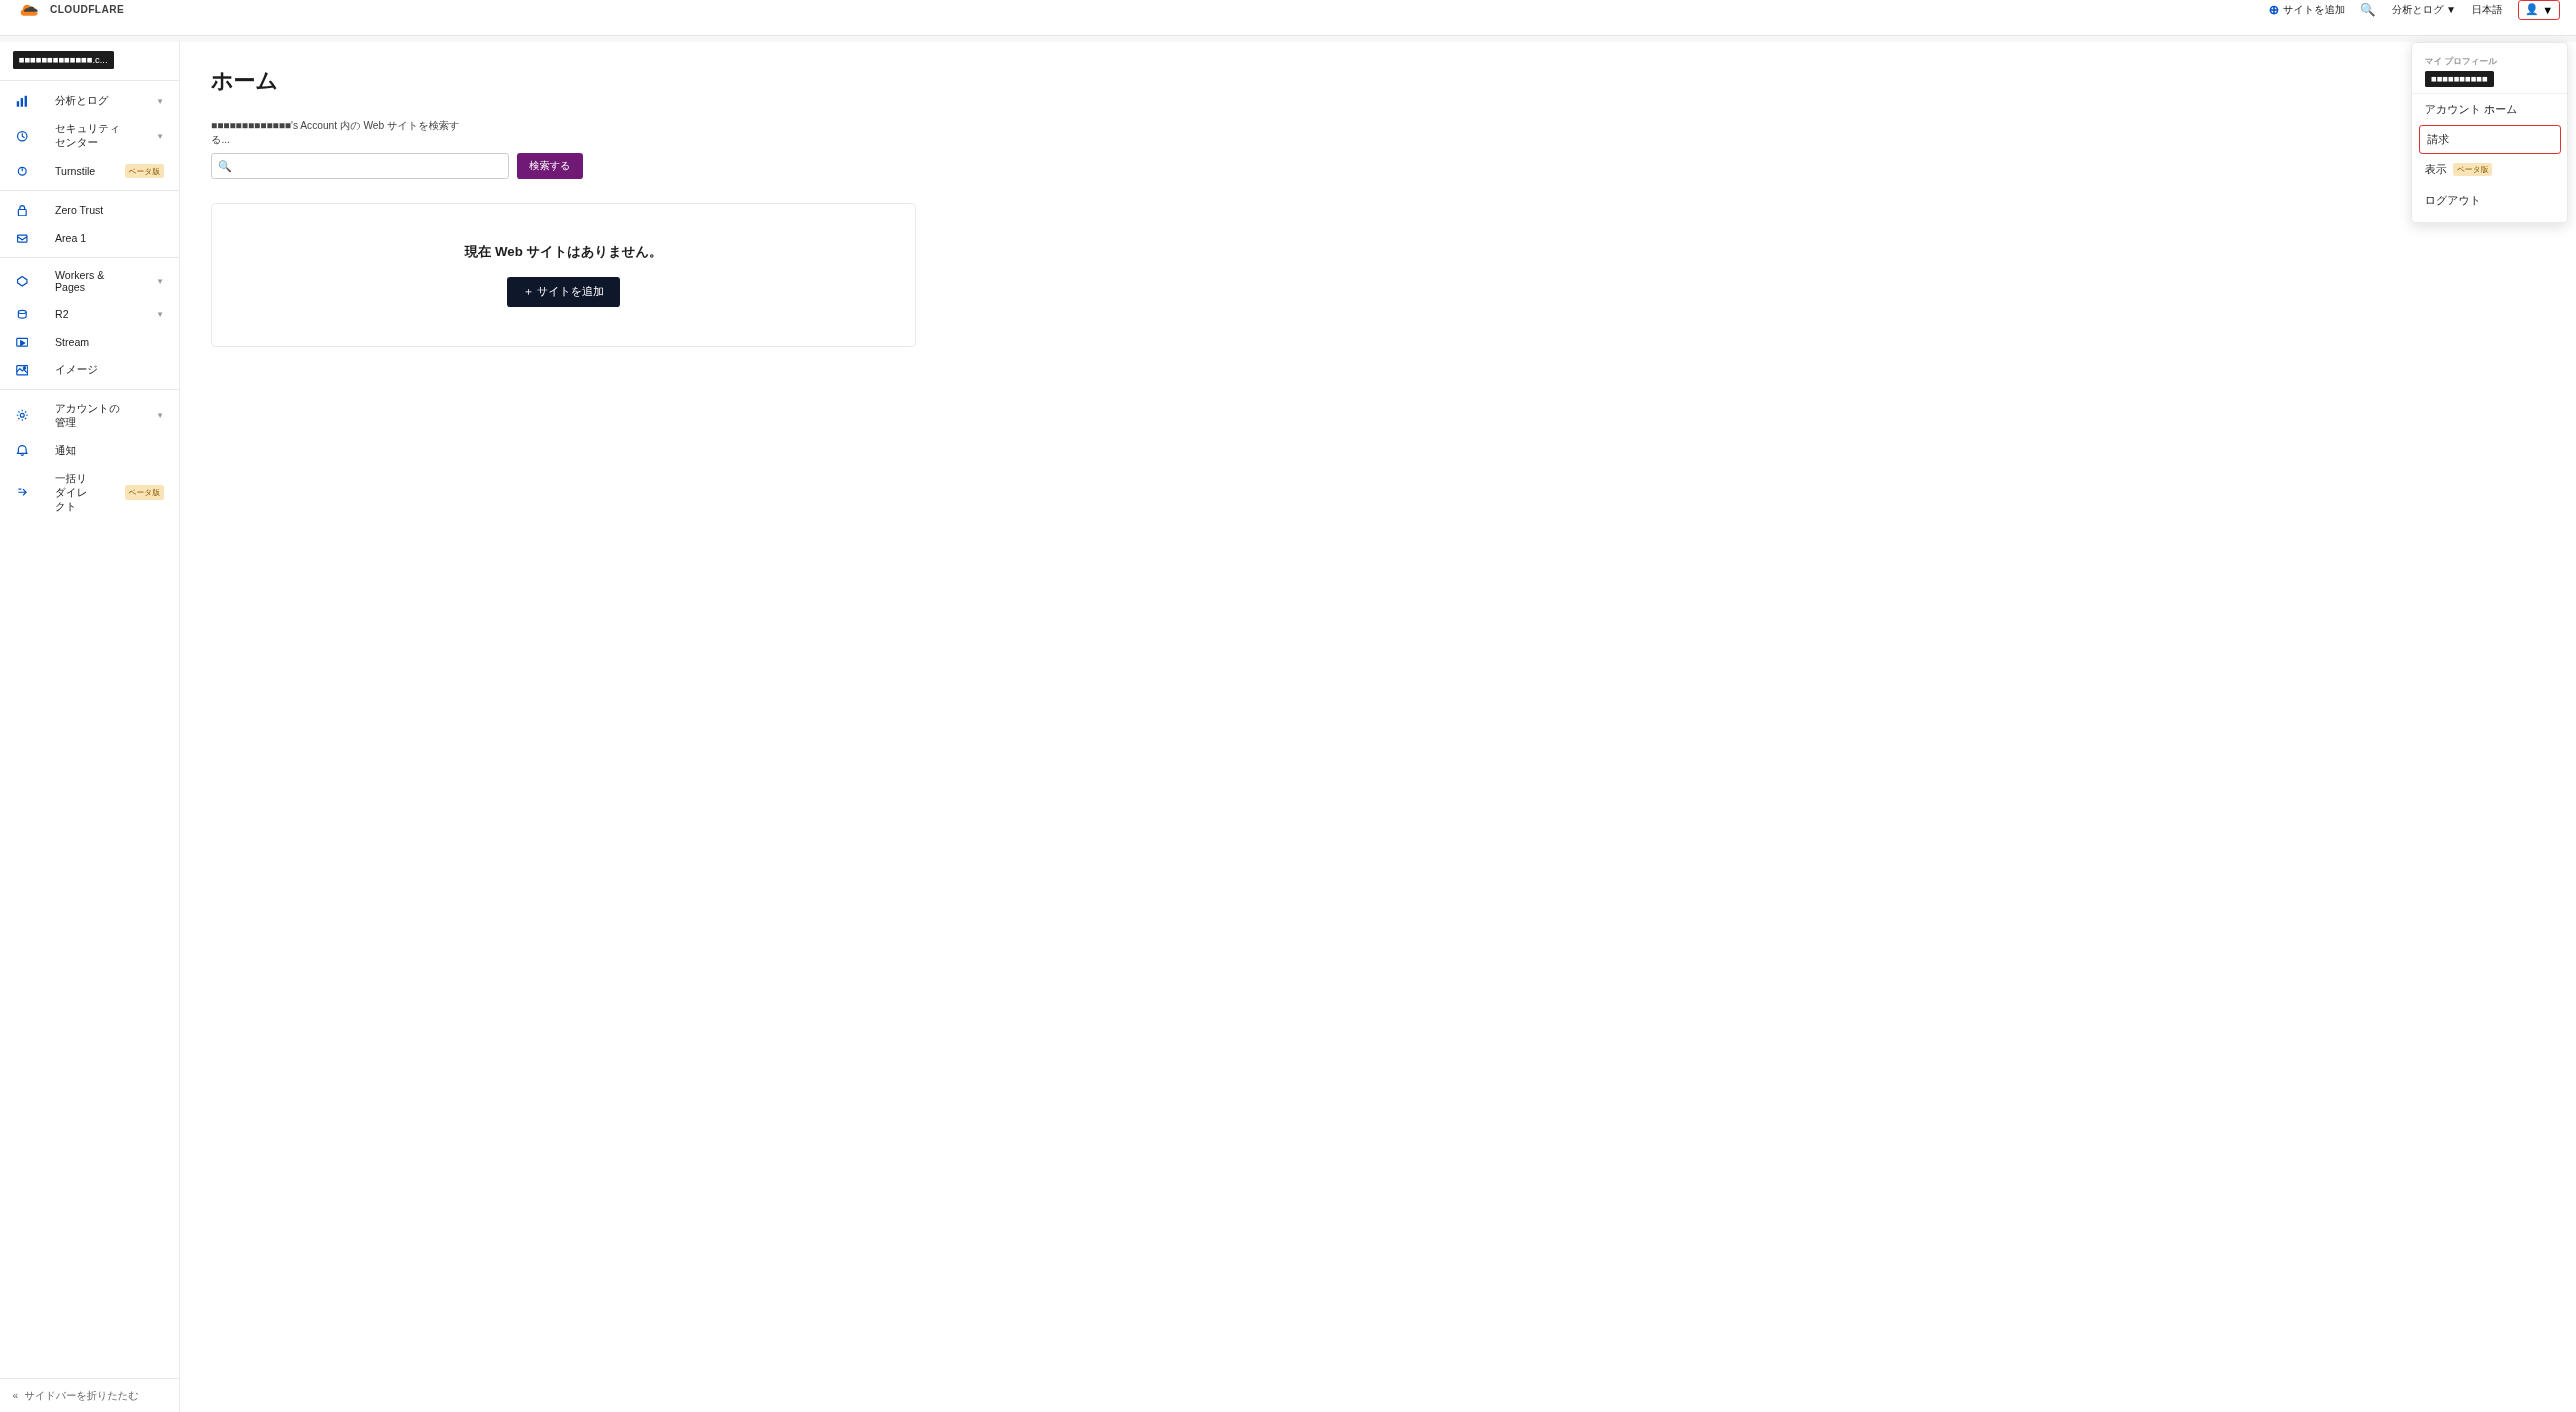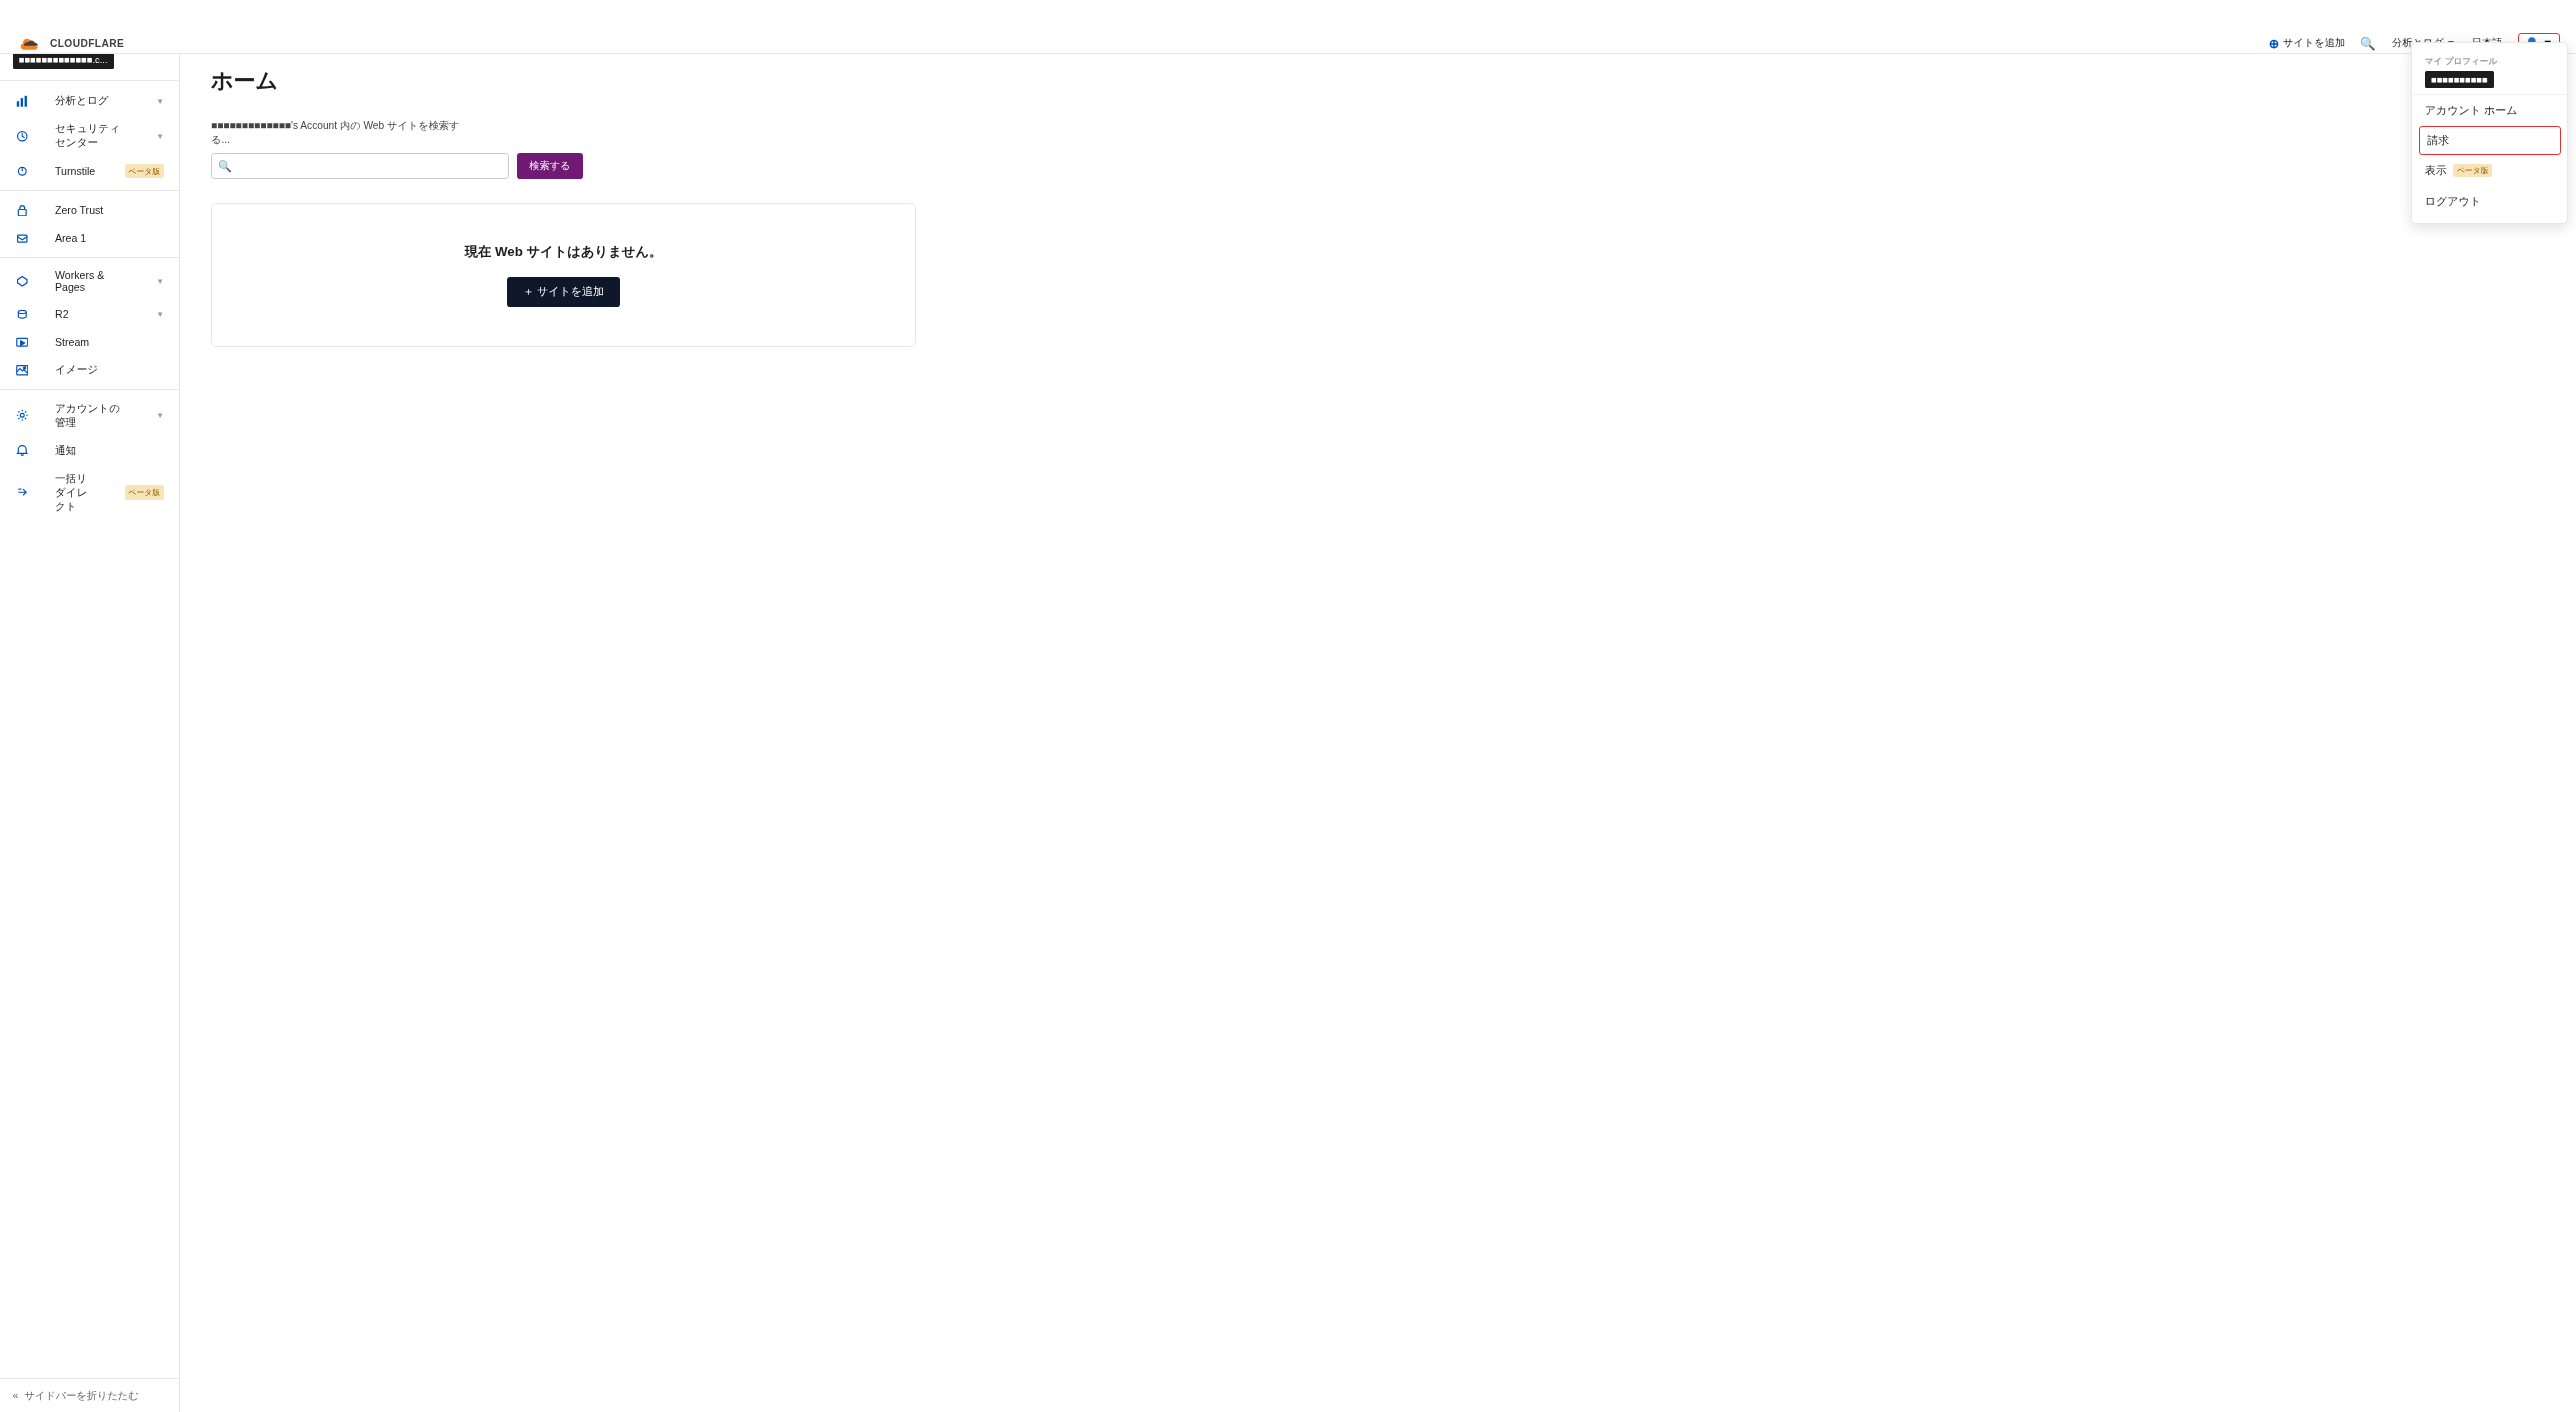--- a/index.html
+++ b/index.html
@@ -2,23 +2,23 @@
 <html style="font-size:12.5px"><head>
   <meta charset="utf-8">
   <style>
     * { box-sizing: border-box; margin: 0; padding: 0; }
     body { font-family: -apple-system, BlinkMacSystemFont, "Segoe UI", sans-serif; background: #f6f6f6; font-size: 11px; color: #1d1d1d; }
 
     
     .header {
       background: #fff;
       border-bottom: 0.8px solid #e8e8e8;
-      height: 54px;
-      display: flex;
-      align-items: flex-end;
+      height: 36px;
+      display: flex;
+      align-items: flex-start;
       padding: 0 15.7px;
       position: fixed;
       top: 0; left: 0; right: 0;
       z-index: 1000;
     }
     .logo {
       display: flex;
       align-items: center;
       gap: 6.3px;
       text-decoration: none;
@@ -265,20 +265,21 @@
       border: 0.8px solid #e8e8e8;
       border-radius: 4.7px;
       box-shadow: 0 3.1px 12.5px rgba(0,0,0,0.12);
       z-index: 1001;
       min-width: 157px;
       padding: 6.3px 0;
     }
     .dropdown-section {
       padding: 6.3px 12.5px 6.3px 12.5px;
       border-bottom: 0.8px solid #f0f0f0;
+      font-family: Liberation Serif, serif;
     }
     .dropdown-section:last-child { border-bottom: none; }
     .dropdown-label {
       font-size: 8.6px;
       color: #999;
       font-weight: 600;
       text-transform: uppercase;
       margin-bottom: 3.1px;
     }
     .dropdown-name-badge {

